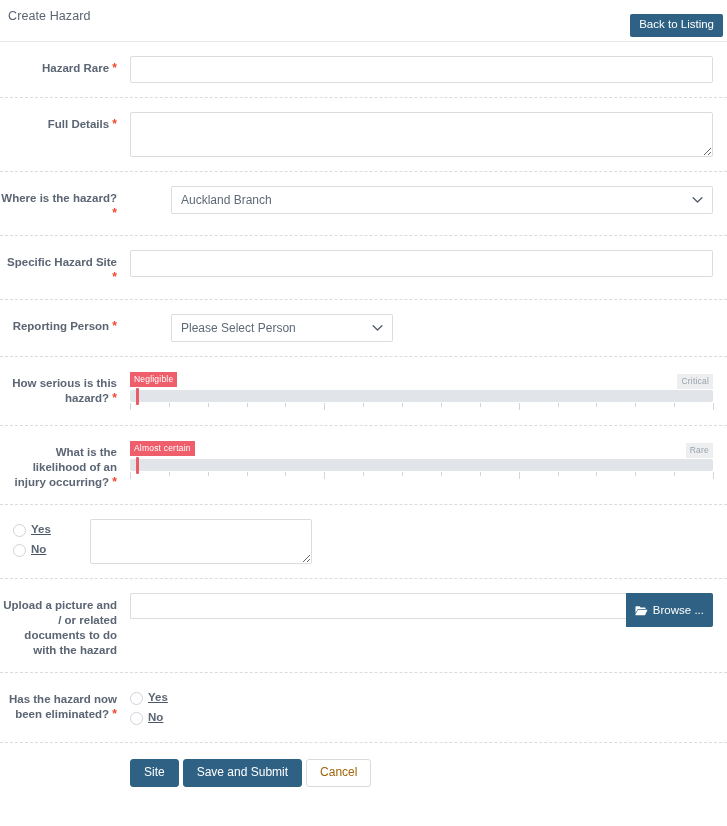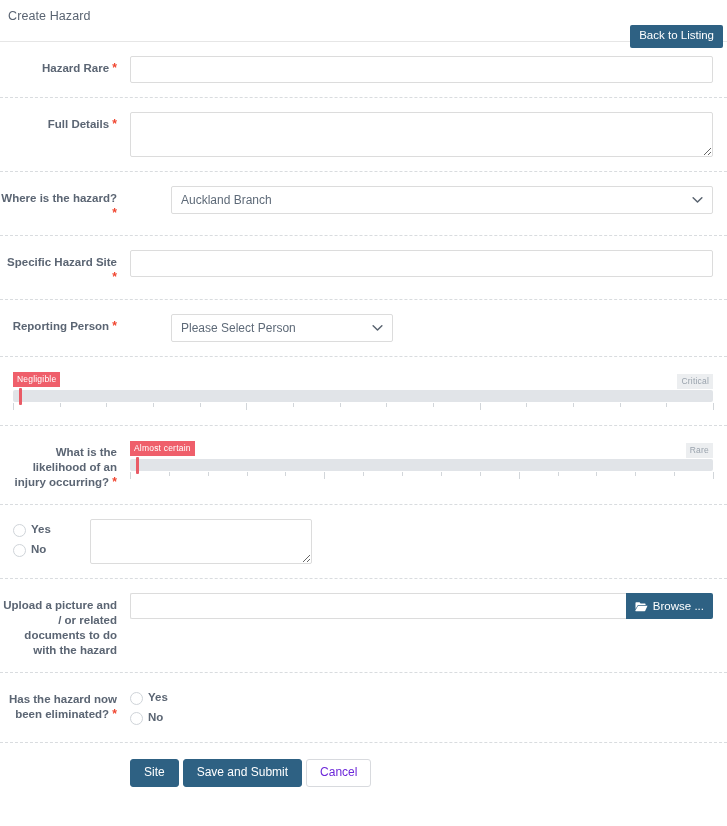--- a/index.html
+++ b/index.html
@@ -28,21 +28,21 @@
     left: 8px;
     top: 9px;
     font-size: 12.5px;
     color: #5a6472;
     font-weight: normal;
     letter-spacing: .1px;
   }
   .back-btn {
     position: absolute;
     right: 4px;
-    top: 25px;
+    top: 14px;
     background: #2e6183;
     color: #ffffff;
     border: none;
     border-radius: 2px;
     font-family: "Liberation Sans", sans-serif;
     font-size: 11.5px;
     padding: 5px 9px 6px 9px;
     cursor: pointer;
     line-height: 1;
     white-space: nowrap;
@@ -216,20 +216,21 @@
     background: #d2d6da;
     height: 4px;
   }
   .tick.major { height: 7px; }
 
   
   .radio-group {
     display: inline-block;
     vertical-align: top;
     padding-top: 1px;
+    text-decoration: underline;
   }
   .radio-line {
     display: flex;
     align-items: center;
     height: 20px;
   }
   .radio-dot {
     width: 13px;
     height: 13px;
     border: 1px solid #cfd4d9;
@@ -280,21 +281,21 @@
     color: #fff;
     border: none;
     border-radius: 0 2px 2px 0;
     font-family: "Liberation Sans", sans-serif;
     font-size: 11.5px;
     padding: 0 9px;
     cursor: pointer;
     display: flex;
     align-items: center;
     gap: 5px;
-    height: 26px;
+    height: 34px;
     white-space: nowrap;
   }
   .folder-icon { width: 13px; height: 11px; display: block; }
 
   
   .actions {
     display: flex;
     gap: 4px;
     padding: 16px 0 0 130px;
   }
@@ -308,21 +309,21 @@
     border: 1px solid transparent;
     white-space: nowrap;
   }
   .btn-primary {
     background: #2e6183;
     color: #ffffff;
     border-color: #2e6183;
   }
   .btn-default {
     background: #ffffff;
-    color: #6d28d9;
+    color: #a16207;
     border: 1px solid #d8dade;
   }
 </style>
 </head>
 <body>
 
 <div class="page-header">
   <div class="page-title">Create Hazard</div>
   <button class="back-btn">Back to Listing</button>
 </div>
@@ -387,20 +388,24 @@
           <option>Please Select Person</option>
         </select>
         <svg class="chev" viewBox="0 0 12 8">
           <path d="M1 1.4 L6 6.2 L11 1.4" fill="none" stroke="#59636f" stroke-width="1.7" stroke-linecap="round" stroke-linejoin="round"></path>
         </svg>
       </div>
     </div>
   </div>
 
   <div class="row">
+    <div class="label">
+      <span>How serious is this hazard?</span>
+      <span class="req">*</span>
+    </div>
     <div class="field">
       <div class="slider-block">
         <div class="slider-labels">
           <span class="badge badge-low">Negligible</span>
           <span class="badge badge-high">Critical</span>
         </div>
         <div class="slider-track">
           <div class="slider-handle" style="left: calc(0% + 6px);"></div>
         </div>
         <div class="ticks">

